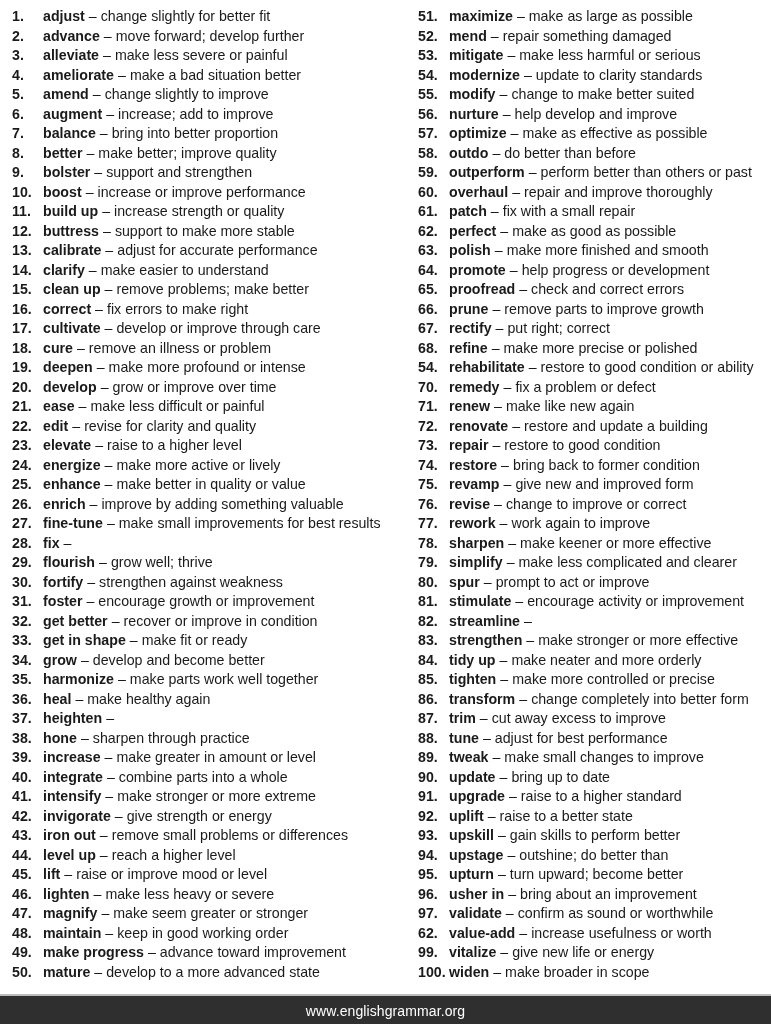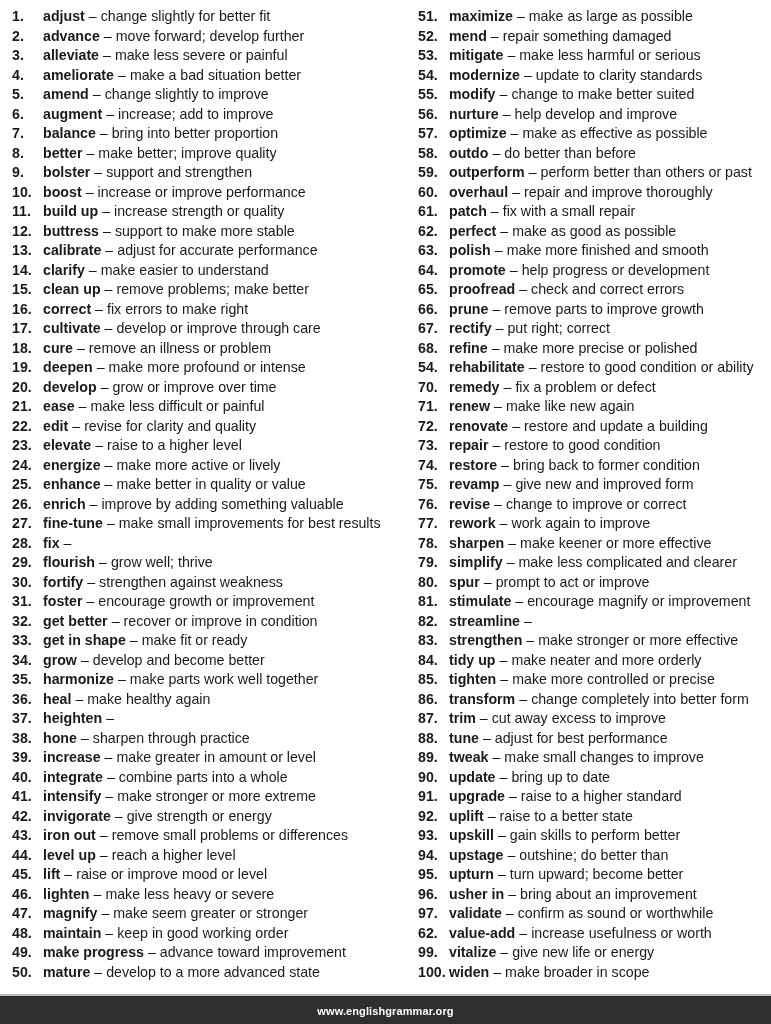--- a/index.html
+++ b/index.html
@@ -16,21 +16,21 @@
     display: flex; align-items: baseline;
   }
   .num { font-weight: bold; width: 31px; flex: 0 0 31px; }
   .word { font-weight: bold; }
   .sep { padding: 0 4px; }
   .footer {
     position: absolute; left: 0; top: 994px; width: 771px; height: 30px;
     background: #2f2f2f; border-top: 2px solid #bdbdbd;
     display: flex; align-items: center; justify-content: center;
   }
-  .footer-text { color: #ffffff; font-weight: bold; font-size: 11px; letter-spacing: 0.1px; }
+  .footer-text { color: #ffffff; font-weight: normal; font-size: 14px; letter-spacing: 0.1px; }
 </style>
 </head>
 <body>
 
 <div class="columns">
   <div class="col col-left">
       <div class="entry">
         <span class="num">1.</span>
         <span class="word">adjust</span>
         <span class="sep">–</span>
@@ -507,21 +507,21 @@
       <div class="entry">
         <span class="num">80.</span>
         <span class="word">spur</span>
         <span class="sep">–</span>
         <span class="def">prompt to act or improve</span>
       </div>
       <div class="entry">
         <span class="num">81.</span>
         <span class="word">stimulate</span>
         <span class="sep">–</span>
-        <span class="def">encourage magnify or improvement</span>
+        <span class="def">encourage activity or improvement</span>
       </div>
       <div class="entry">
         <span class="num">82.</span>
         <span class="word">streamline</span>
         <span class="sep">–</span>
       </div>
       <div class="entry">
         <span class="num">83.</span>
         <span class="word">strengthen</span>
         <span class="sep">–</span>

